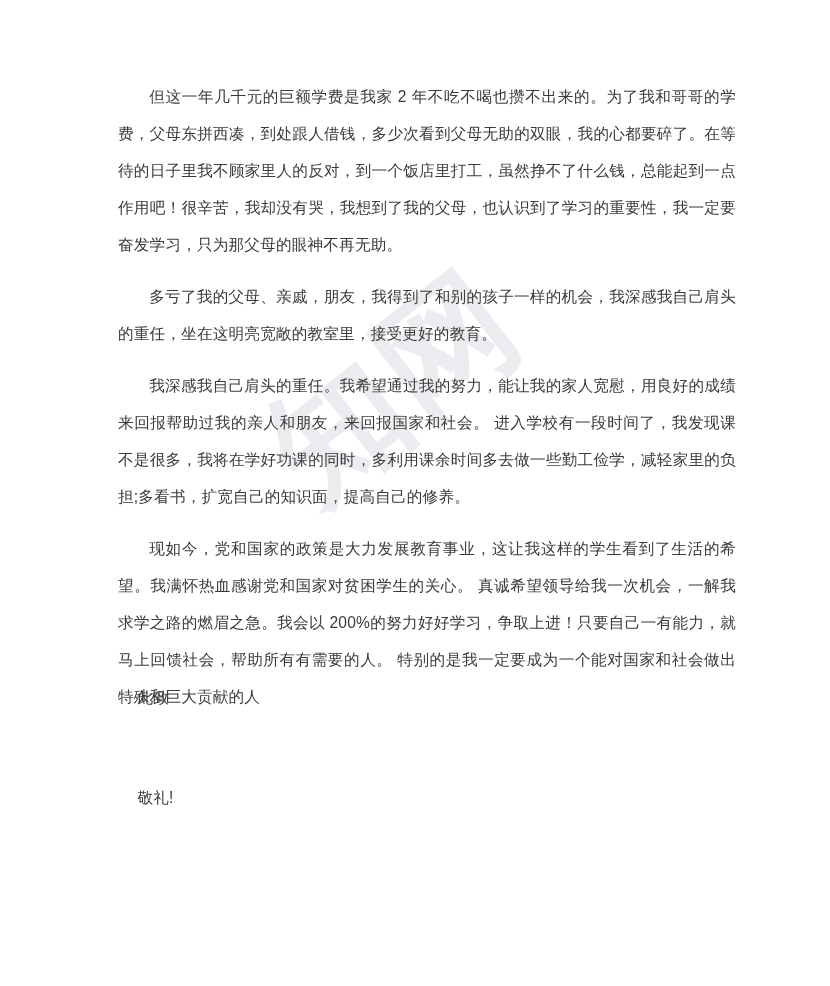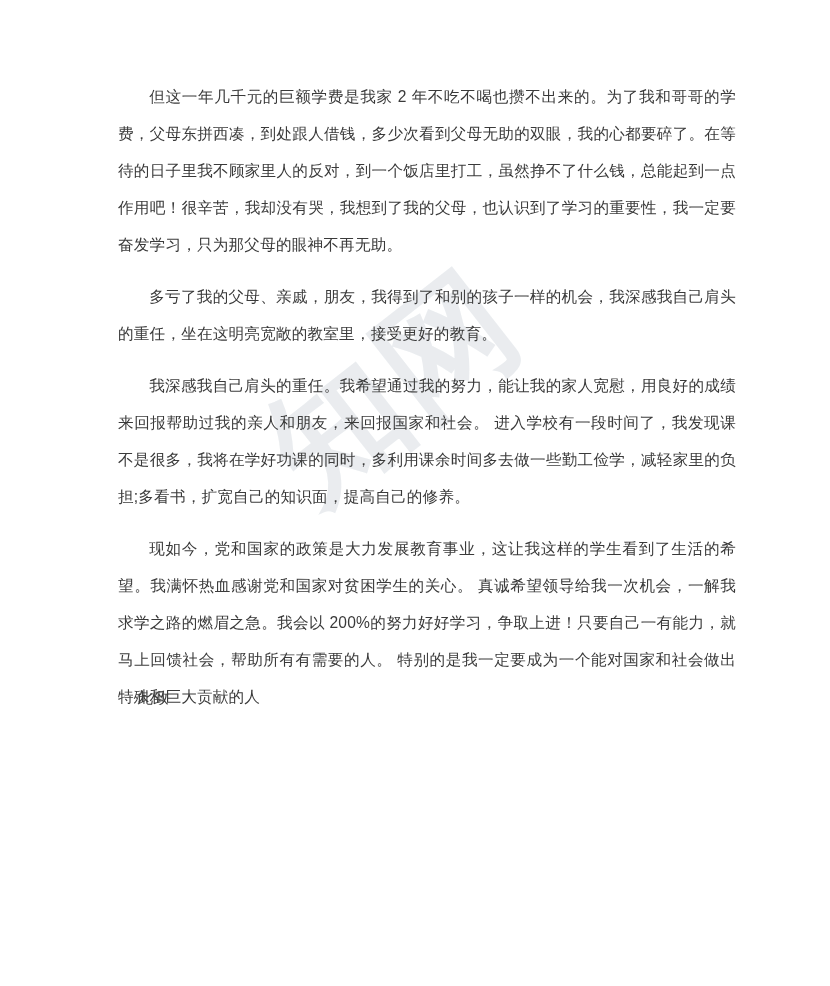--- a/index.html
+++ b/index.html
@@ -106,16 +106,19 @@
       <p class="para">但这一年几千元的巨额学费是我家 2 年不吃不喝也攒不出来的。为了我和哥哥的学费，父母东拼西凑，到处跟人借钱，多少次看到父母无助的双眼，我的心都要碎了。在等待的日子里我不顾家里人的反对，到一个饭店里打工，虽然挣不了什么钱，总能起到一点作用吧！很辛苦，我却没有哭，我想到了我的父母，也认识到了学习的重要性，我一定要奋发学习，只为那父母的眼神不再无助。</p>
       <p class="para">多亏了我的父母、亲戚，朋友，我得到了和别的孩子一样的机会，我深感我自己肩头的重任，坐在这明亮宽敞的教室里，接受更好的教育。</p>
       <p class="para">我深感我自己肩头的重任。我希望通过我的努力，能让我的家人宽慰，用良好的成绩来回报帮助过我的亲人和朋友，来回报国家和社会。 进入学校有一段时间了，我发现课不是很多，我将在学好功课的同时，多利用课余时间多去做一些勤工俭学，减轻家里的负担;多看书，扩宽自己的知识面，提高自己的修养。</p>
       <p class="para">现如今，党和国家的政策是大力发展教育事业，这让我这样的学生看到了生活的希望。我满怀热血感谢党和国家对贫困学生的关心。 真诚希望领导给我一次机会，一解我求学之路的燃眉之急。我会以 200%的努力好好学习，争取上进！只要自己一有能力，就马上回馈社会，帮助所有有需要的人。 特别的是我一定要成为一个能对国家和社会做出特殊和巨大贡献的人</p>
     </div>
 
     <div class="closing" id="closing-cizhi">
       <div class="closing-line">此致</div>
     </div>
 
+    <div class="closing" id="closing-jingli">
+      <div class="closing-line">敬礼!</div>
+    </div>
 
 
   </div>
 </div>
 
 </body></html>

